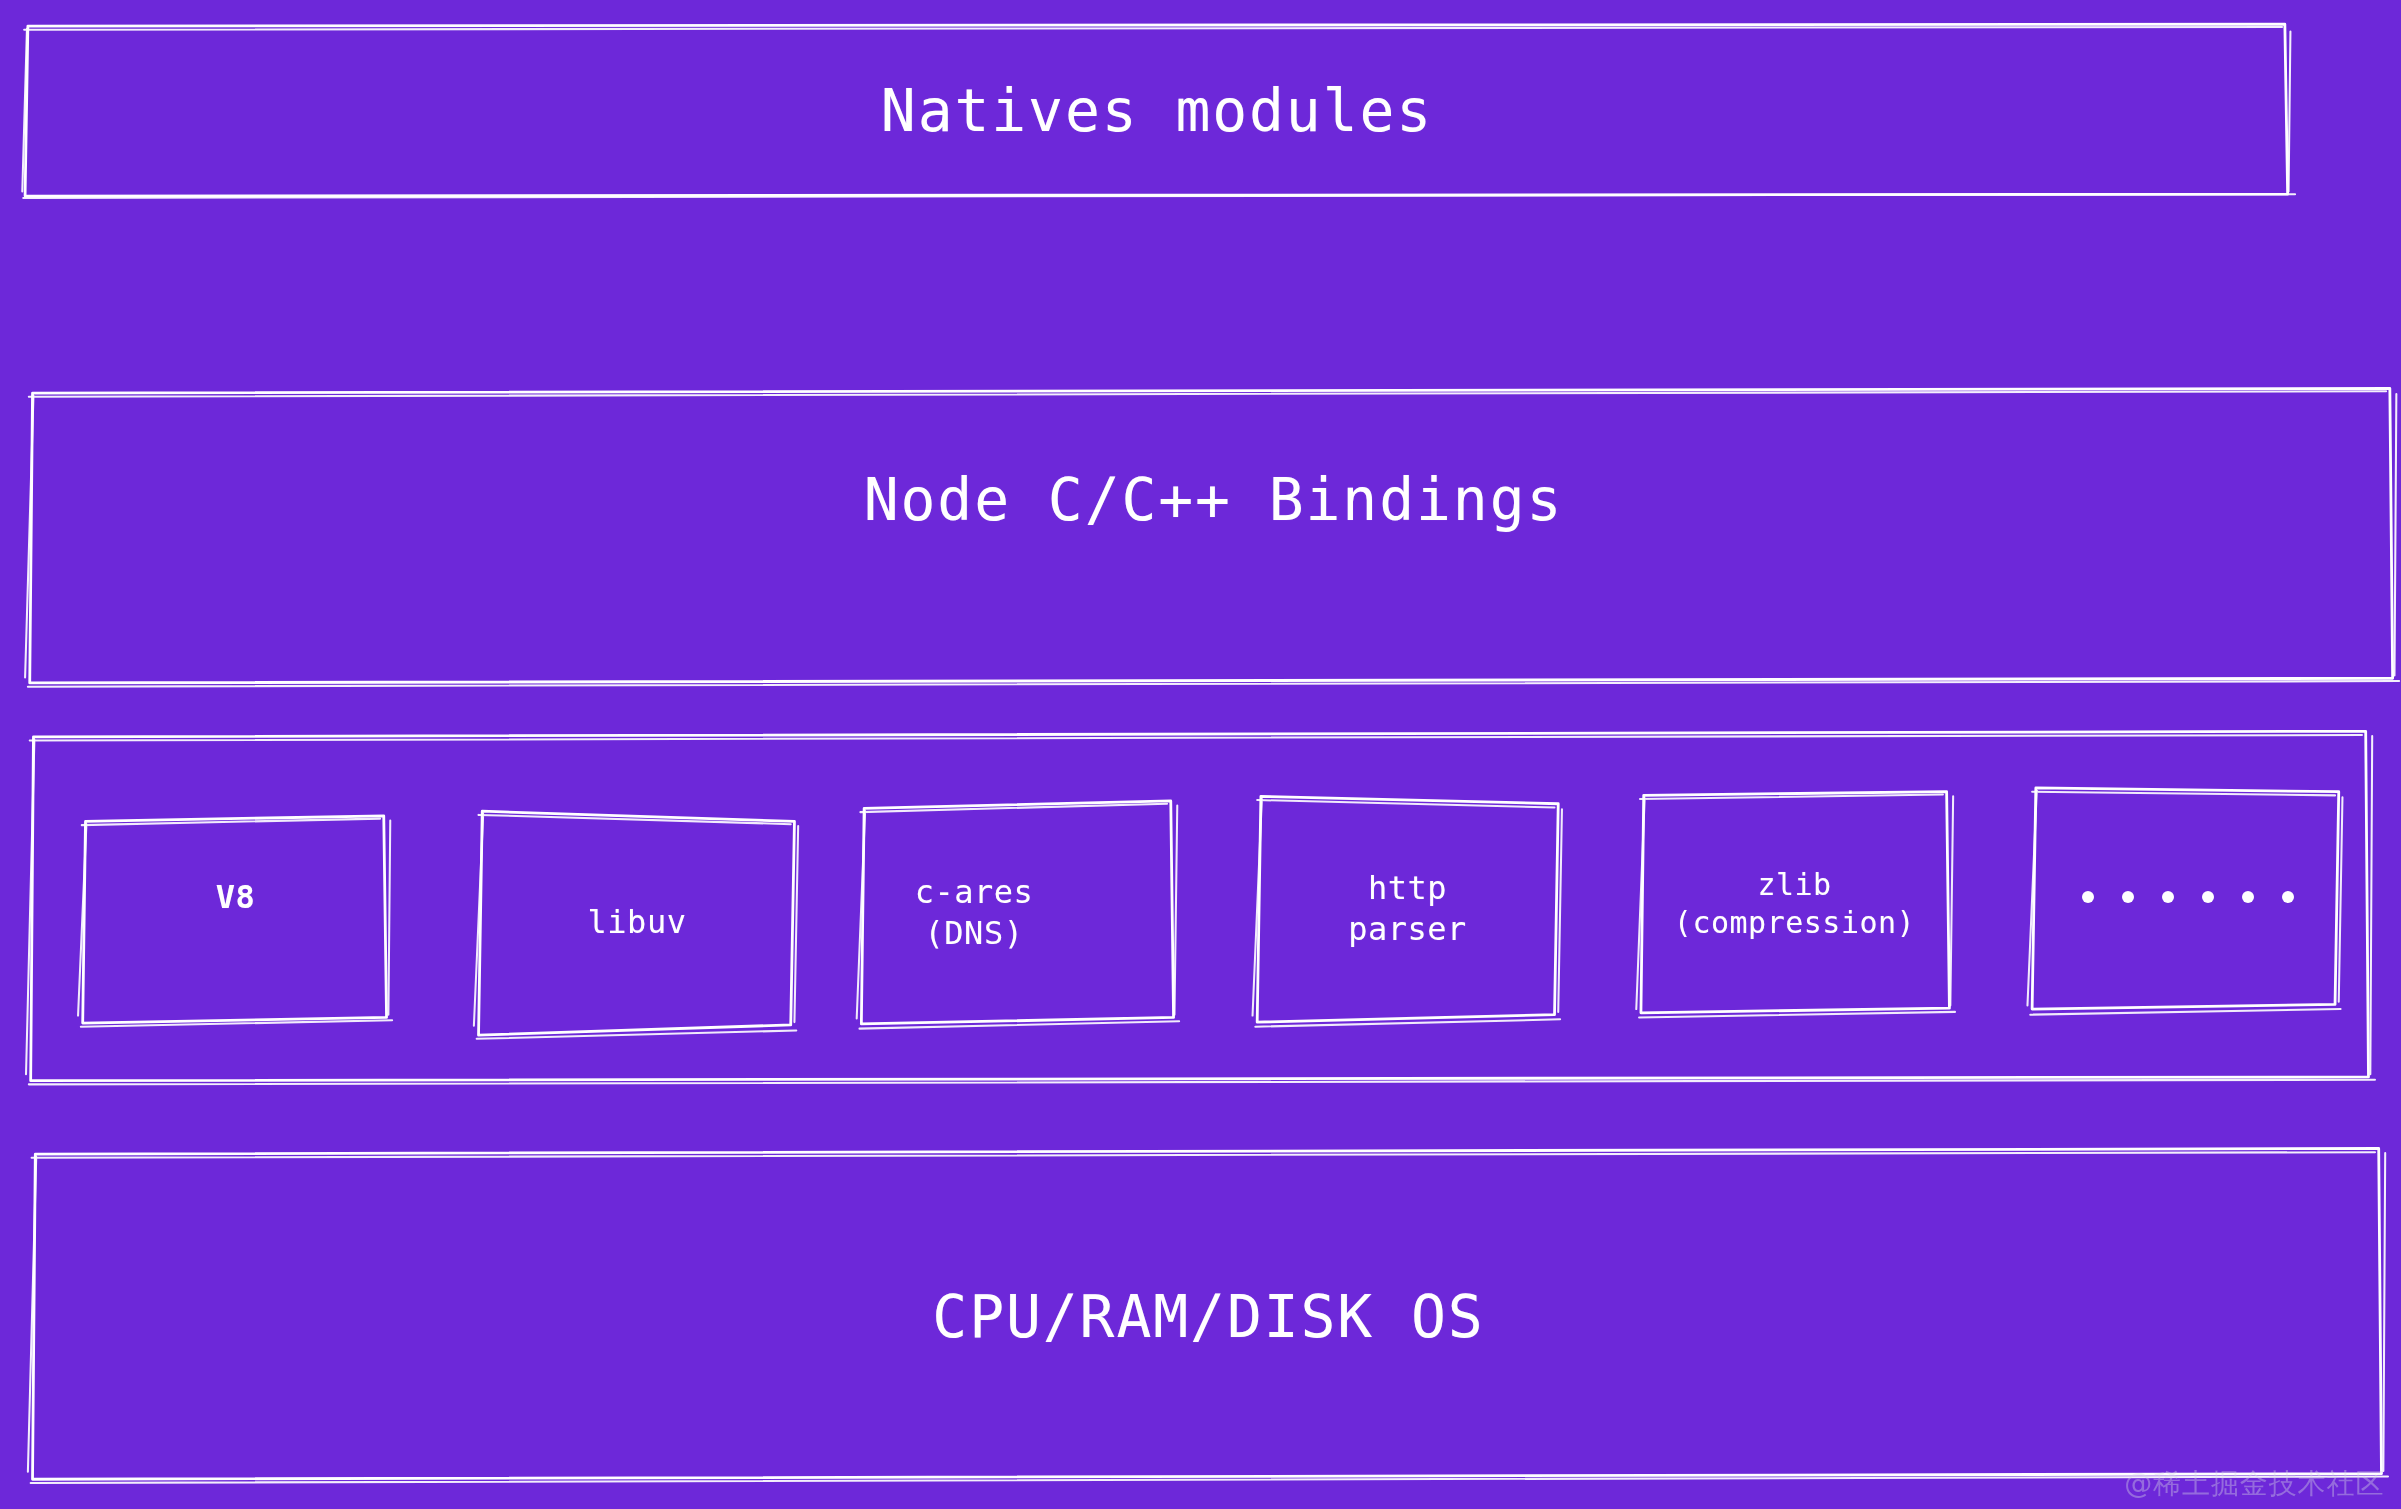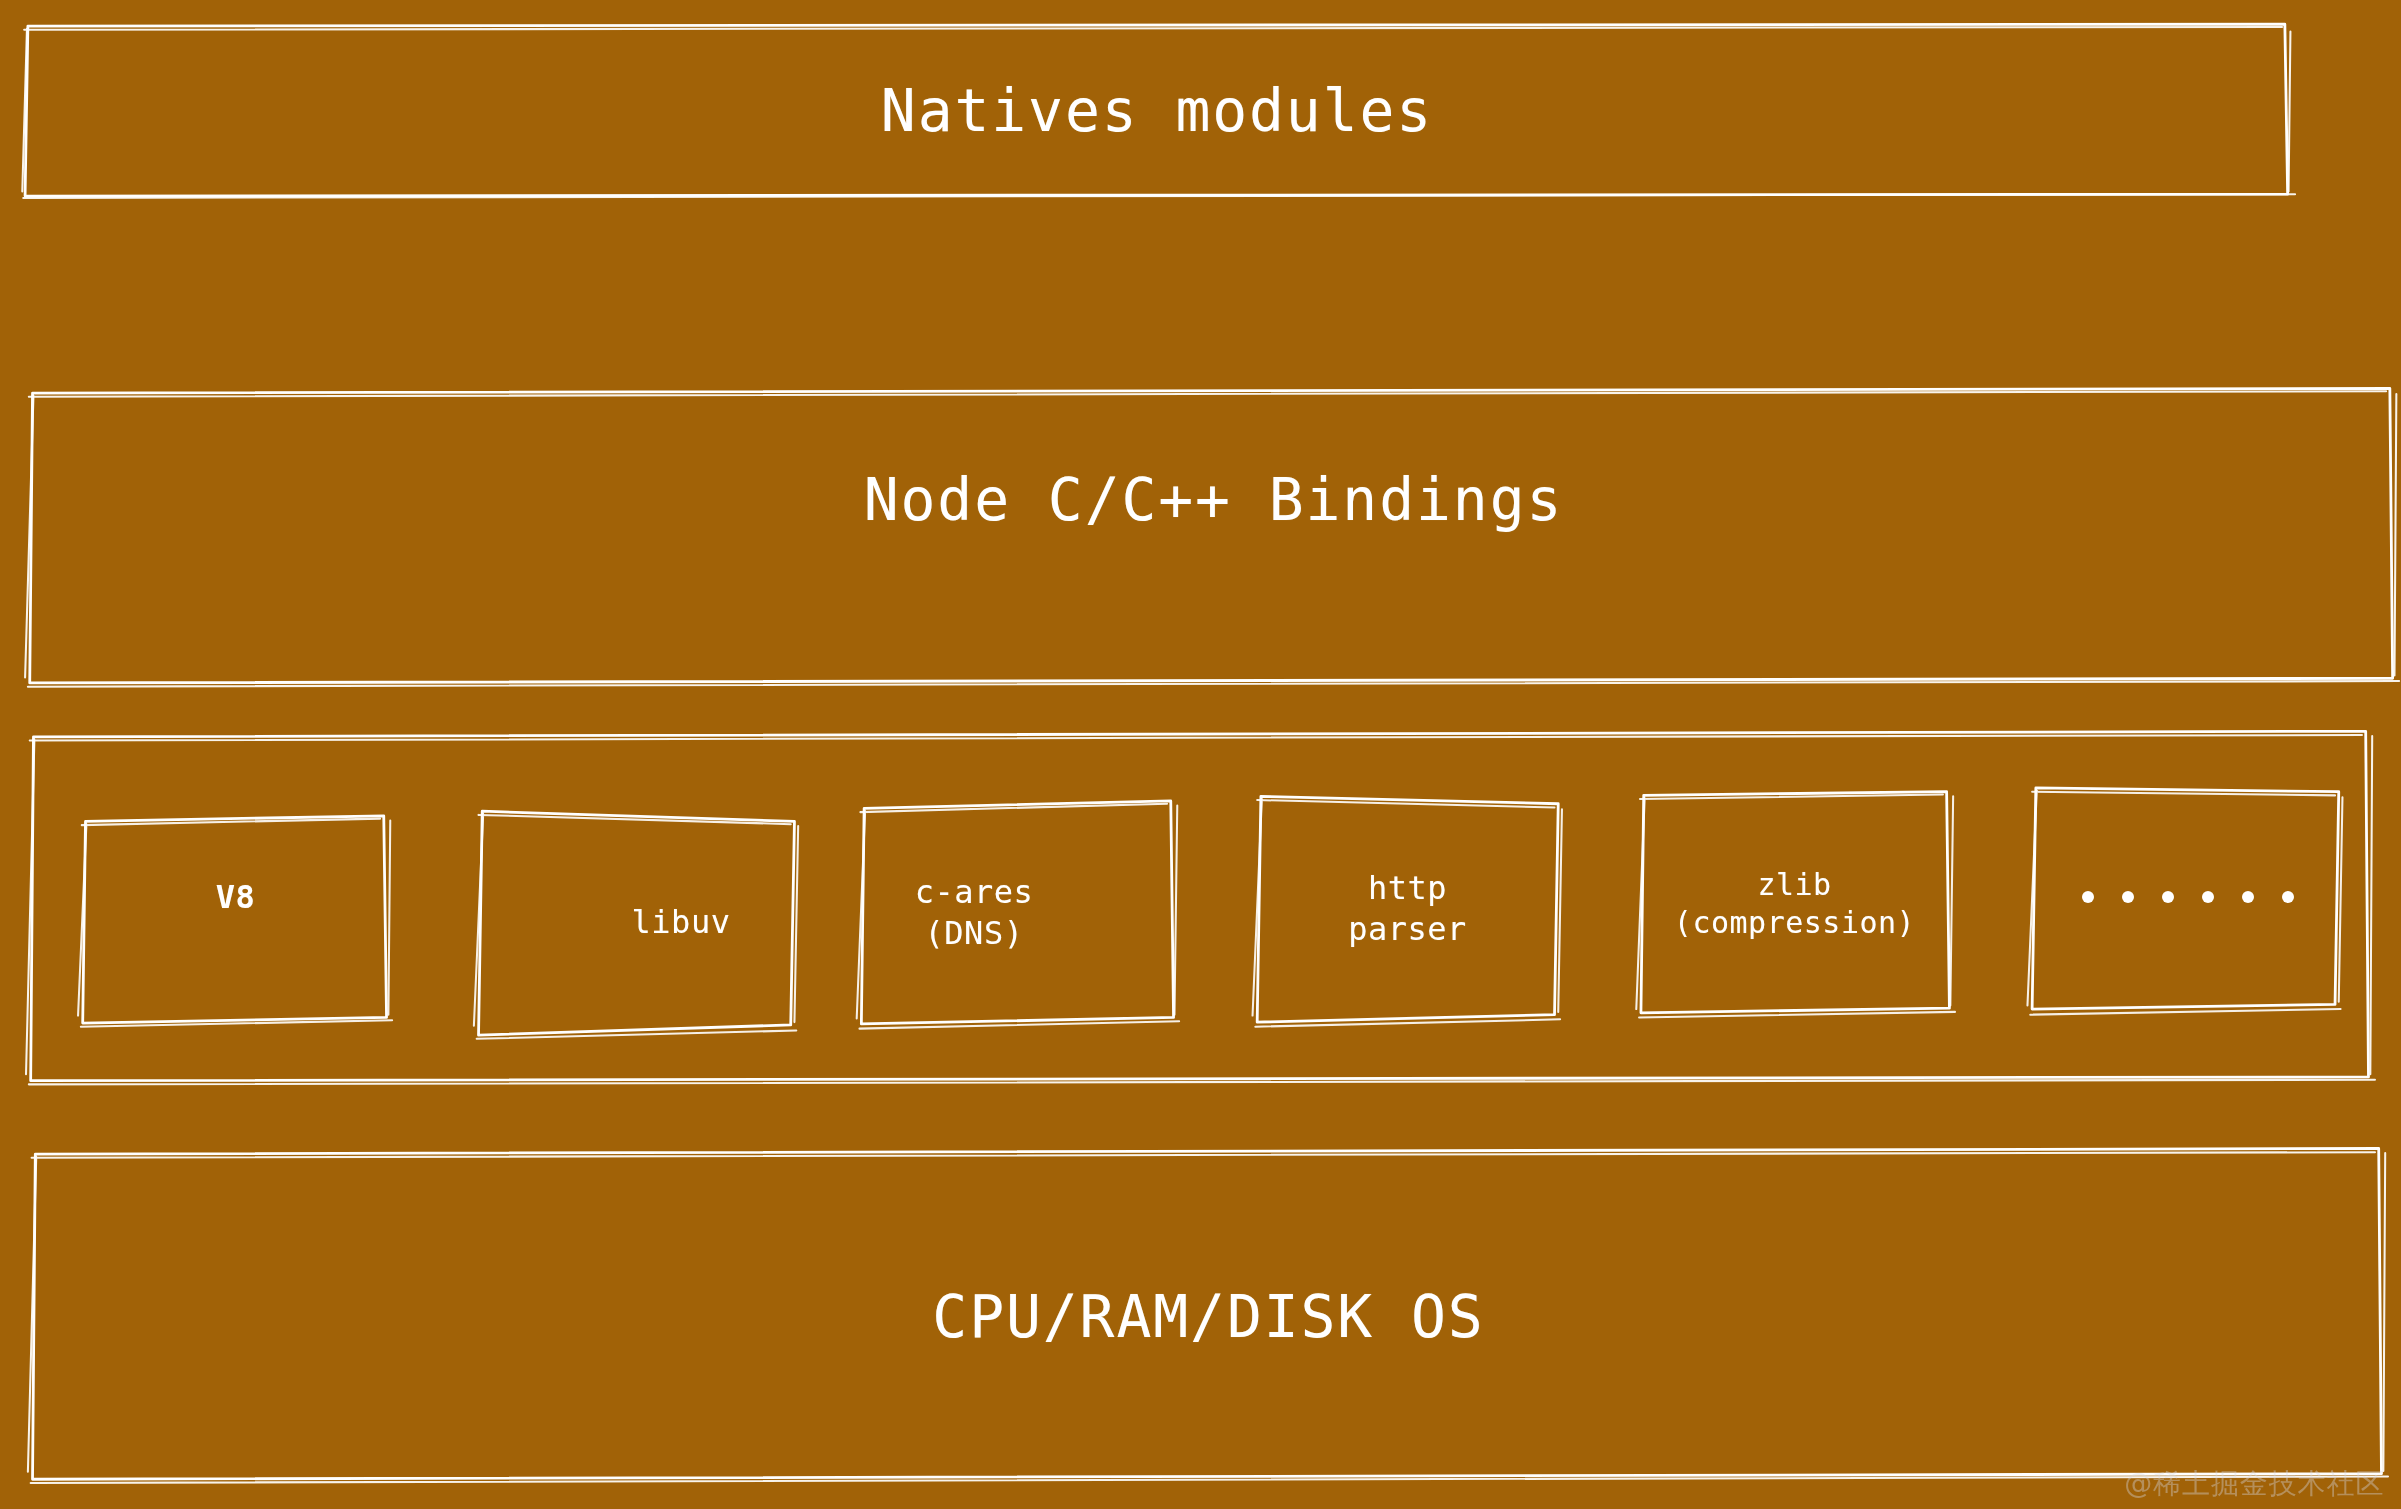--- a/index.html
+++ b/index.html
@@ -11,21 +11,21 @@
   body {
     width: 2401px;
     height: 1509px;
     overflow: hidden;
     font-family: "DejaVu Sans Mono", "Liberation Mono", monospace;
   }
   #stage {
     position: relative;
     width: 2401px;
     height: 1509px;
-    background: #a16207;
+    background: #6d28d9;
   }
   #sketch-layer {
     position: absolute;
     inset: 0;
     width: 2401px;
     height: 1509px;
     pointer-events: none;
   }
   .label {
     position: absolute;
@@ -134,21 +134,21 @@
   </svg>
 
   <div class="label band-label" style="left:28px; top:26px; width:2258px; height:170px;">Natives modules</div>
 
   <div class="label band-label" style="left:33px; top:393px; width:2361px; height:214px;">Node C/C++ Bindings</div>
 
   <div class="label band-label" style="left:35px; top:1154px; width:2347px; height:325px;border-radius:13px;">CPU/RAM/DISK OS</div>
 
   <div class="label tile-label" style="left:85px; top:822px; width:301px; height:150px;font-weight:bold;">V8</div>
 
-  <div class="label tile-label" style="left:479px; top:815px; width:316px; height:214px;padding-left:44px;">libuv</div>
+  <div class="label tile-label" style="left:479px; top:815px; width:316px; height:214px;">libuv</div>
 
   <div class="label tile-label" style="left:818px; top:805px; width:312px; height:216px;">c-ares
 (DNS)</div>
 
   <div class="label tile-label" style="left:1257px; top:800px; width:301px; height:218px;">http
 parser</div>
 
   <div class="label tile-label tiny" style="left:1633px; top:796px; width:323px; height:216px;">zlib
 (compression)</div>
 

